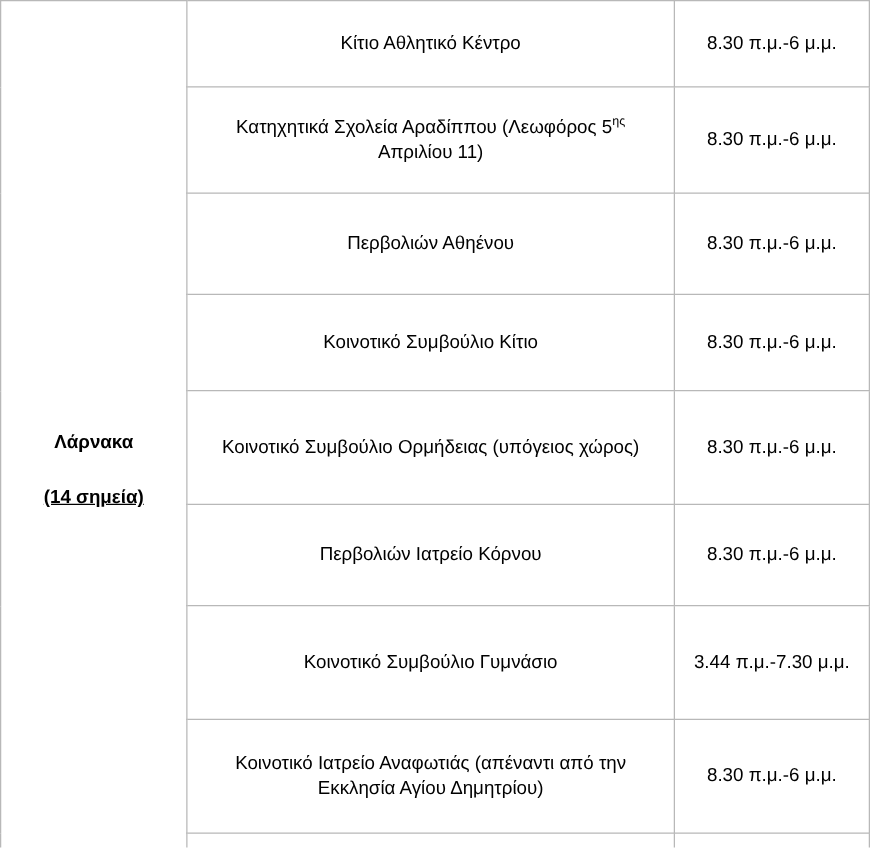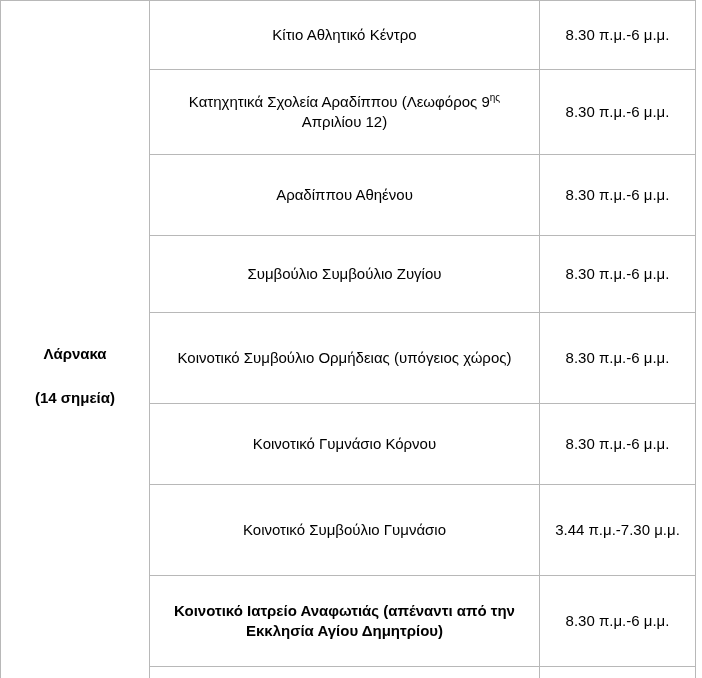--- a/index.html
+++ b/index.html
@@ -50,20 +50,21 @@
     text-align: center;
     vertical-align: middle;
     padding: 0 6px;
   }
   td.region .region-name {
     display: block;
     margin-bottom: 24px;
   }
   td.region .region-count {
     display: block;
+    text-decoration: underline;
   }
   td.place {
     text-align: center;
   }
   td.hours {
     text-align: center;
     white-space: normal;
   }
   sup.ord {
     font-size: 10px;
@@ -87,51 +88,51 @@
       <tr>
         <td class="region" rowspan="9">
           <span class="region-name">Λάρνακα</span>
           <span class="region-count">(14 σημεία)</span>
         </td>
         <td class="place" style="height:56px;">Κίτιο Αθλητικό Κέντρο</td>
         <td class="hours">8.30 π.μ.-6 μ.μ.</td>
       </tr>
 
       <tr>
-        <td class="place" style="height:72px;"><span>Κατηχητικά Σχολεία Αραδίππου (Λεωφόρος 9</span><sup class="ord">ης</sup><span> Απριλίου 12)</span></td>
+        <td class="place" style="height:72px;"><span>Κατηχητικά Σχολεία Αραδίππου (Λεωφόρος 5</span><sup class="ord">ης</sup><span> Απριλίου 11)</span></td>
         <td class="hours">8.30 π.μ.-6 μ.μ.</td>
       </tr>
 
       <tr>
-        <td class="place" style="height:68px;">Αραδίππου Αθηένου</td>
+        <td class="place" style="height:68px;">Περβολιών Αθηένου</td>
         <td class="hours">8.30 π.μ.-6 μ.μ.</td>
       </tr>
 
       <tr>
-        <td class="place" style="height:64px;">Συμβούλιο Συμβούλιο Ζυγίου</td>
+        <td class="place" style="height:64px;">Κοινοτικό Συμβούλιο Κίτιο</td>
         <td class="hours">8.30 π.μ.-6 μ.μ.</td>
       </tr>
 
       <tr>
         <td class="place" style="height:78px;">Κοινοτικό Συμβούλιο Ορμήδειας (υπόγειος χώρος)</td>
         <td class="hours">8.30 π.μ.-6 μ.μ.</td>
       </tr>
 
       <tr>
-        <td class="place" style="height:68px;">Κοινοτικό Γυμνάσιο Κόρνου</td>
+        <td class="place" style="height:68px;">Περβολιών Ιατρείο Κόρνου</td>
         <td class="hours">8.30 π.μ.-6 μ.μ.</td>
       </tr>
 
       <tr>
         <td class="place" style="height:78px;">Κοινοτικό Συμβούλιο Γυμνάσιο</td>
         <td class="hours">3.44 π.μ.-7.30 μ.μ.</td>
       </tr>
 
       <tr>
-        <td class="place" style="height:78px;font-weight:bold;">Κοινοτικό Ιατρείο Αναφωτιάς (απέναντι από την Εκκλησία Αγίου Δημητρίου)</td>
+        <td class="place" style="height:78px;">Κοινοτικό Ιατρείο Αναφωτιάς (απέναντι από την Εκκλησία Αγίου Δημητρίου)</td>
         <td class="hours">8.30 π.μ.-6 μ.μ.</td>
       </tr>
 
       <tr>
         <td class="place" style="height:72px;">Κοινοτικό Συμβούλιο Σκαρίνου</td>
         <td class="hours">8.30 π.μ.-6 μ.μ.</td>
       </tr>
 
     </tbody>
   </table>

